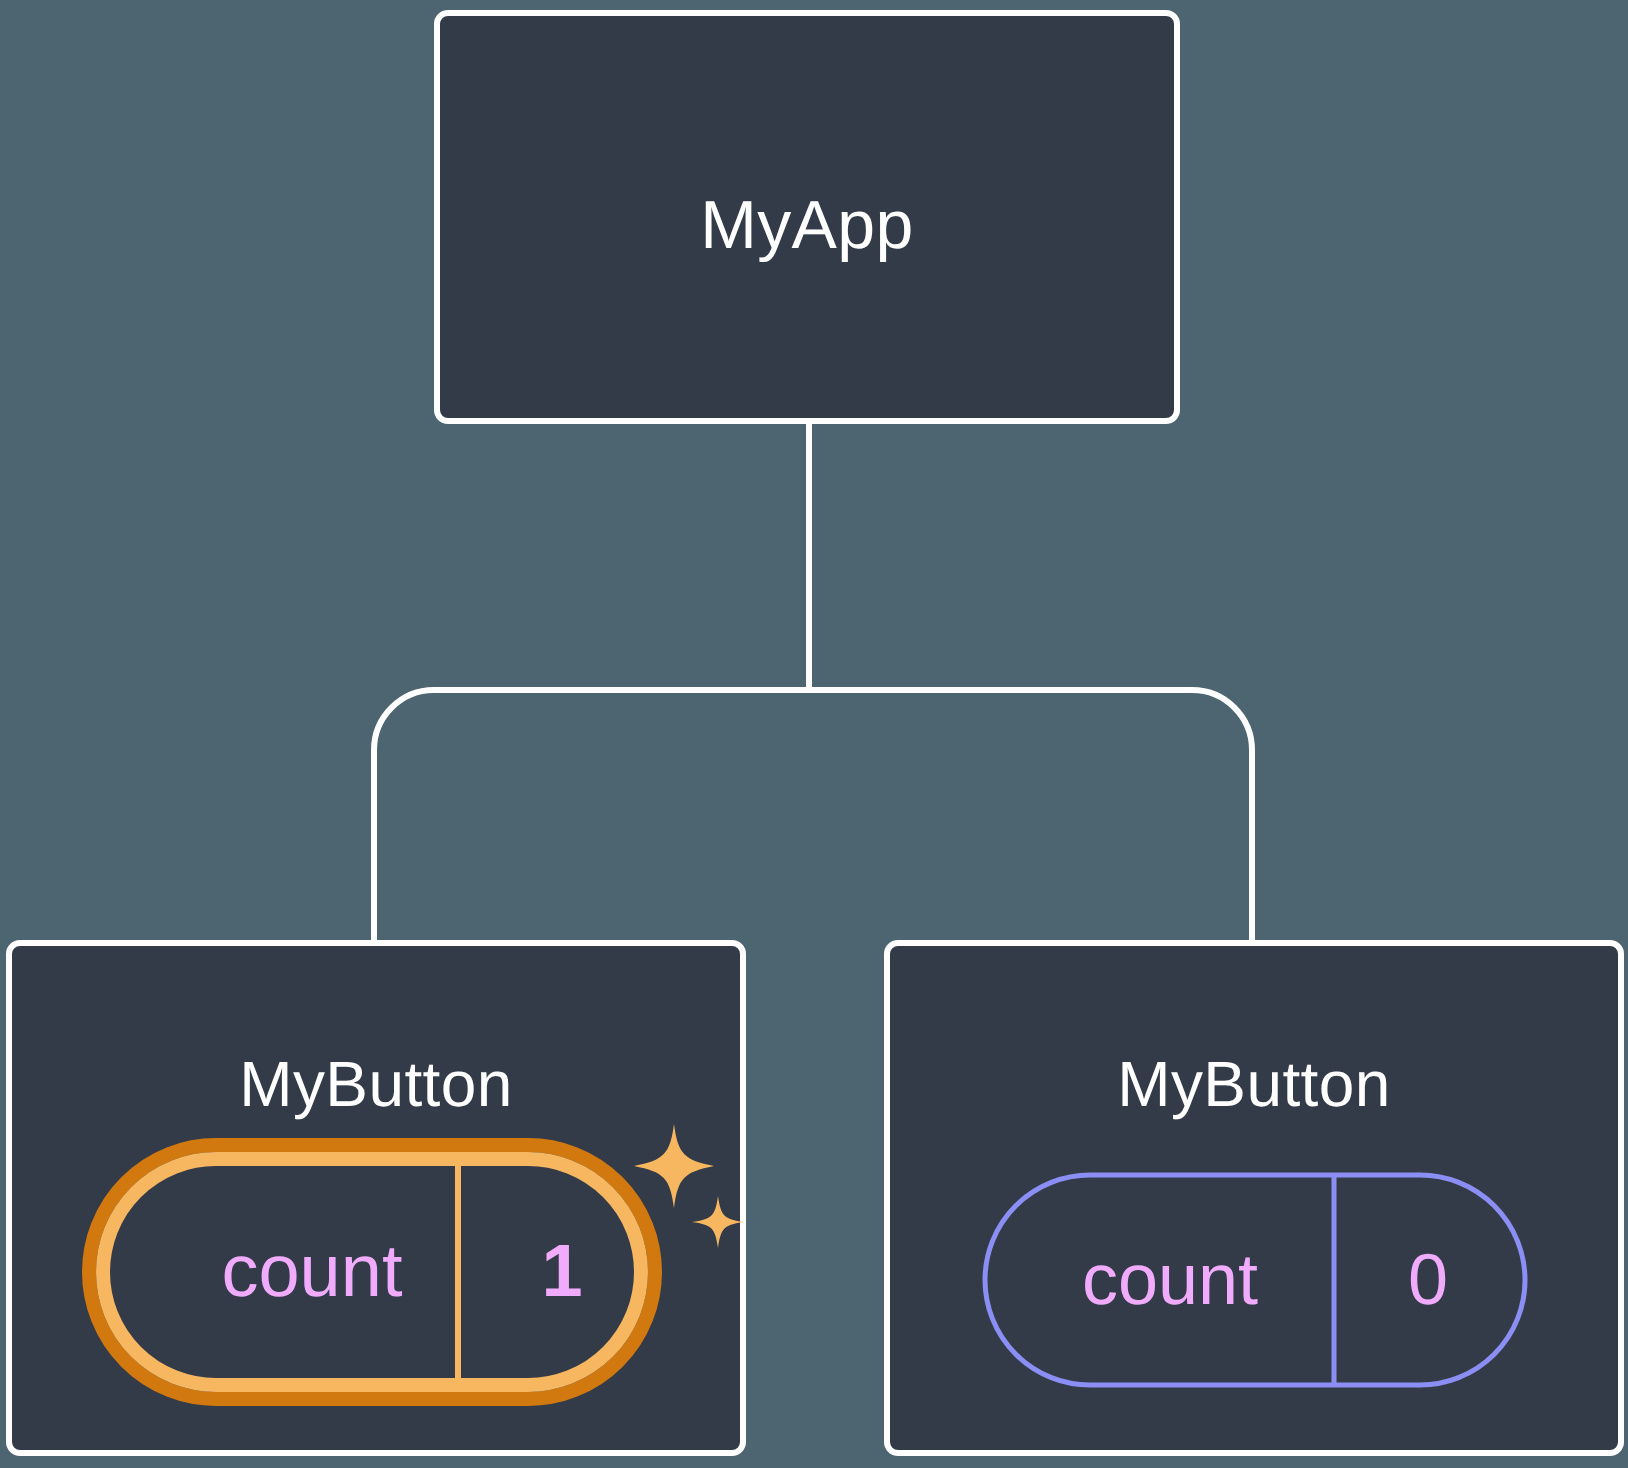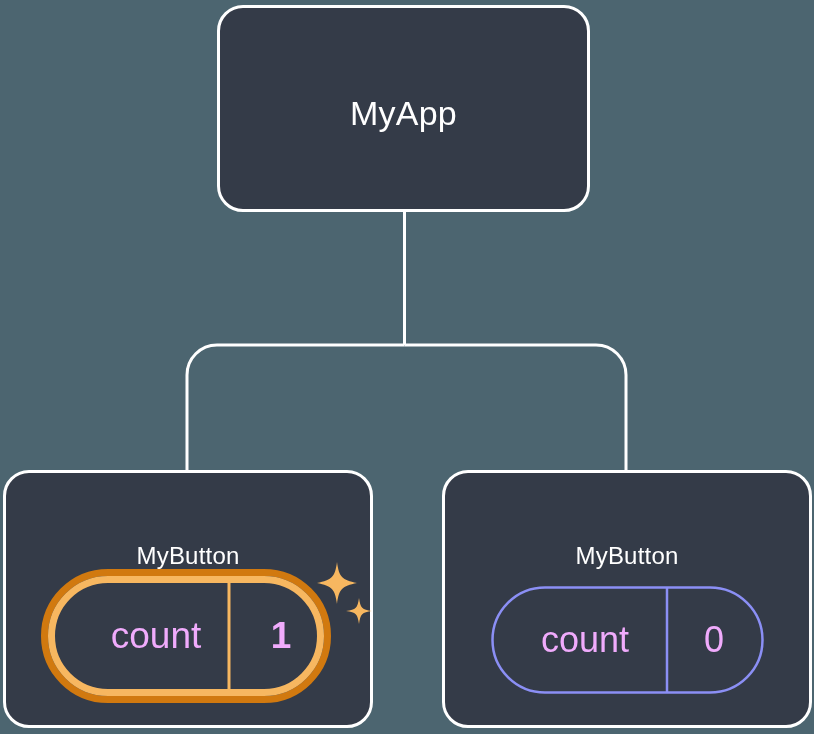--- a/index.html
+++ b/index.html
@@ -31,21 +31,21 @@
     height: 734px;
     z-index: 1;
   }
 
   
   .node {
     position: absolute;
     box-sizing: border-box;
     background: #343b48;
     border: 3px solid #ffffff;
-    border-radius: 26px;
+    border-radius: 7px;
     z-index: 2;
   }
   .node-title {
     position: absolute;
     left: 0;
     right: 0;
     text-align: center;
     color: #ffffff;
     font-weight: 400;
     letter-spacing: 0.2px;
@@ -71,22 +71,22 @@
     width: 370px;
     height: 258px;
   }
   #node-child-right {
     left: 442px;
     top: 470px;
     width: 370px;
     height: 258px;
   }
   .node-child .node-title {
-    top: 69px;
-    font-size: 24px;
+    top: 51px;
+    font-size: 32px;
   }
 
   
   .pill-wrap {
     position: absolute;
   }
   .pill-svg {
     display: block;
     overflow: visible;
   }

